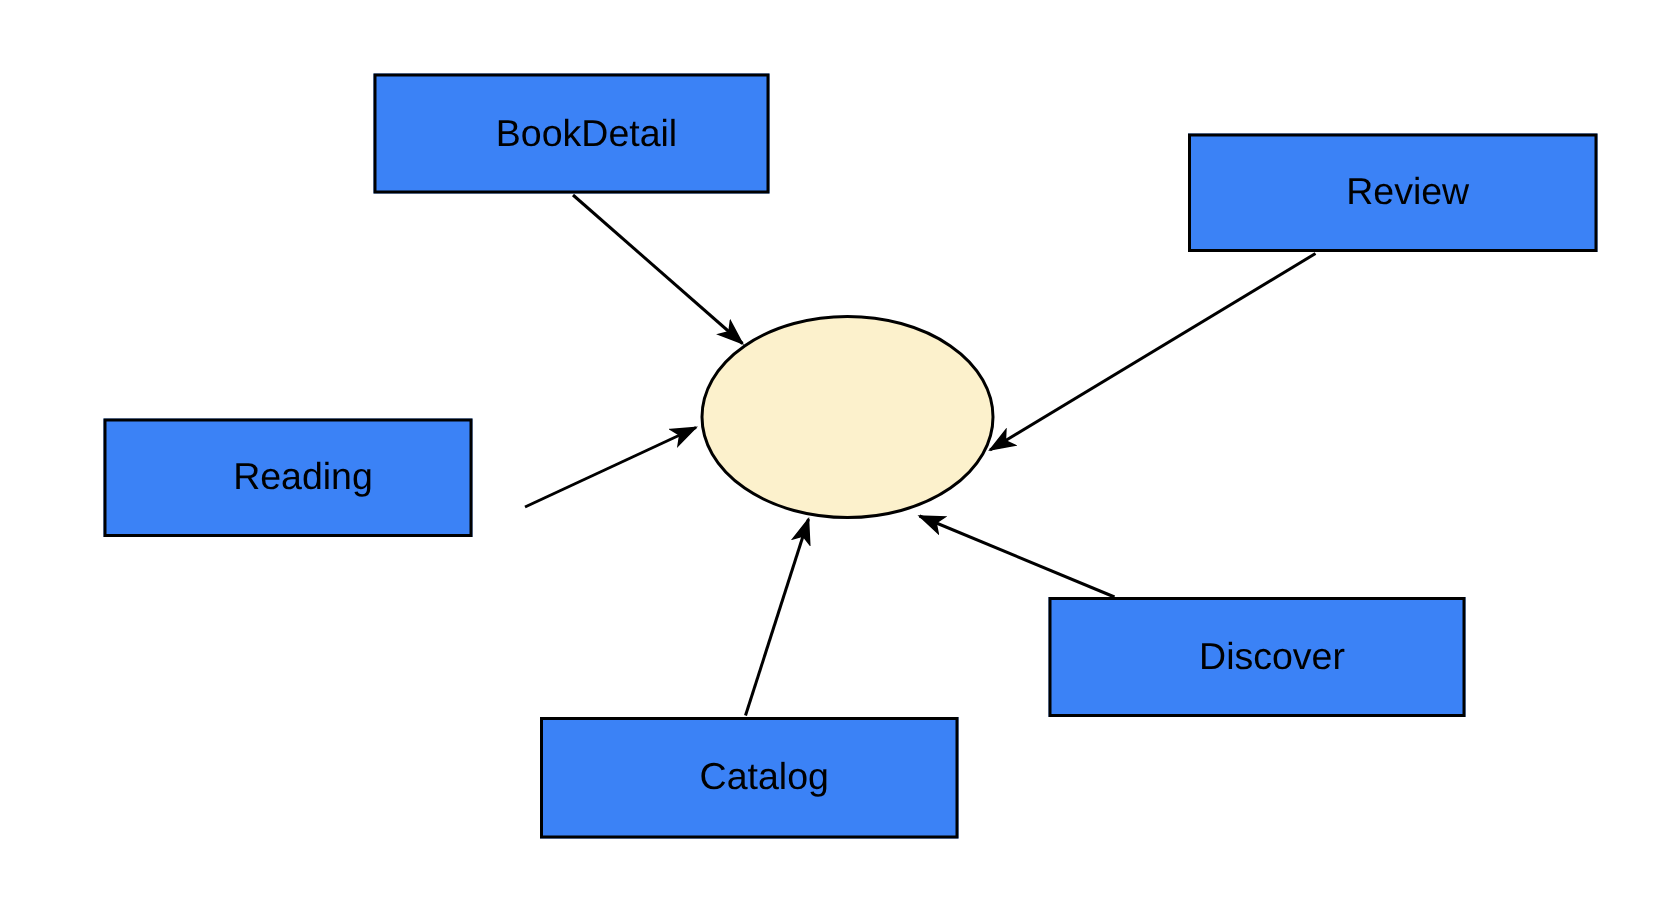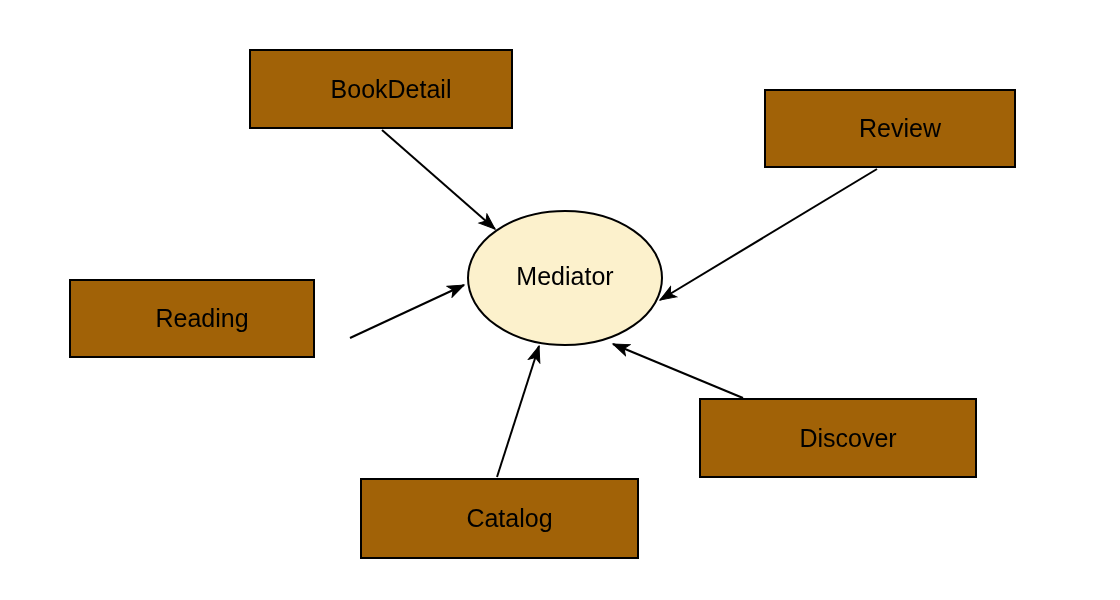--- a/index.html
+++ b/index.html
@@ -20,21 +20,21 @@
   .edges-layer {
     position: absolute;
     left: 0;
     top: 0;
     width: 1120px;
     height: 600px;
   }
   .node {
     position: absolute;
     box-sizing: border-box;
-    background: #a16207;
+    background: #3b82f6;
     border: 2px solid #000000;
     display: flex;
     align-items: center;
     justify-content: center;
     font-size: 25px;
     color: #000000;
     white-space: nowrap;
     padding-left: 20px;
   }
   .mediator-label {
@@ -62,27 +62,26 @@
 
     <line x1="382" y1="130" x2="495" y2="229" stroke="#000000" stroke-width="2" marker-end="url(#arrowhead)"></line>
     <line x1="877" y1="169" x2="660" y2="300" stroke="#000000" stroke-width="2" marker-end="url(#arrowhead)"></line>
     <line x1="350" y1="338" x2="464" y2="285" stroke="#000000" stroke-width="2" marker-end="url(#arrowhead)"></line>
     <line x1="497" y1="477" x2="539" y2="346" stroke="#000000" stroke-width="2" marker-end="url(#arrowhead)"></line>
     <line x1="743" y1="398" x2="613" y2="344" stroke="#000000" stroke-width="2" marker-end="url(#arrowhead)"></line>
 
     <ellipse cx="565" cy="278" rx="97" ry="67" stroke-width="2" stroke="#000000" fill="#FCF1CC"></ellipse>
   </svg>
 
-  <div class="mediator-label">Mediator</div>
 
   <div class="node" style="left:249px; top:49px; width:264px; height:80px;">
     <span>BookDetail</span>
   </div>
 
-  <div class="node" style="left:764px; top:89px; width:252px; height:79px;">
+  <div class="node" style="left:792px; top:89px; width:273px; height:79px;">
     <span>Review</span>
   </div>
 
   <div class="node" style="left:69px; top:279px; width:246px; height:79px;">
     <span>Reading</span>
   </div>
 
   <div class="node" style="left:699px; top:398px; width:278px; height:80px;">
     <span>Discover</span>
   </div>

